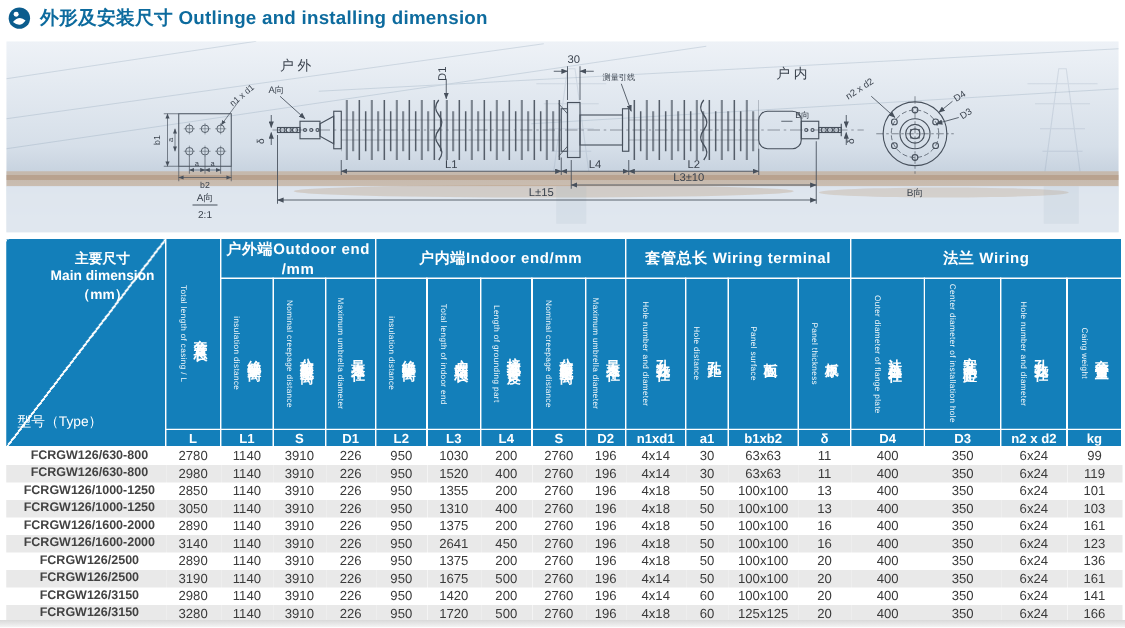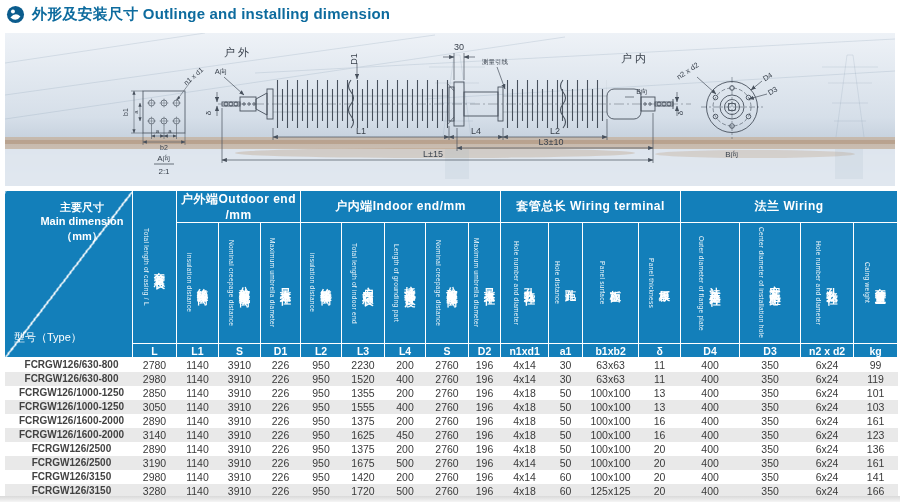--- a/index.html
+++ b/index.html
@@ -408,21 +408,21 @@
         </tr>
     </thead>
     <tbody id="tbody">
         <tr>
           <td class="type">FCRGW126/630-800</td>
           <td>2780</td>
           <td>1140</td>
           <td>3910</td>
           <td>226</td>
           <td>950</td>
-          <td>2230</td>
+          <td>1030</td>
           <td>200</td>
           <td>2760</td>
           <td>196</td>
           <td>4x14</td>
           <td>30</td>
           <td>63x63</td>
           <td>11</td>
           <td>400</td>
           <td>350</td>
           <td>6x24</td>
@@ -468,21 +468,21 @@
           <td>6x24</td>
           <td>101</td>
         </tr>
         <tr class="alt">
           <td class="type">FCRGW126/1000-1250</td>
           <td>3050</td>
           <td>1140</td>
           <td>3910</td>
           <td>226</td>
           <td>950</td>
-          <td>1555</td>
+          <td>1310</td>
           <td>400</td>
           <td>2760</td>
           <td>196</td>
           <td>4x18</td>
           <td>50</td>
           <td>100x100</td>
           <td>13</td>
           <td>400</td>
           <td>350</td>
           <td>6x24</td>
@@ -508,21 +508,21 @@
           <td>6x24</td>
           <td>161</td>
         </tr>
         <tr class="alt">
           <td class="type">FCRGW126/1600-2000</td>
           <td>3140</td>
           <td>1140</td>
           <td>3910</td>
           <td>226</td>
           <td>950</td>
-          <td>1625</td>
+          <td>2641</td>
           <td>450</td>
           <td>2760</td>
           <td>196</td>
           <td>4x18</td>
           <td>50</td>
           <td>100x100</td>
           <td>16</td>
           <td>400</td>
           <td>350</td>
           <td>6x24</td>

